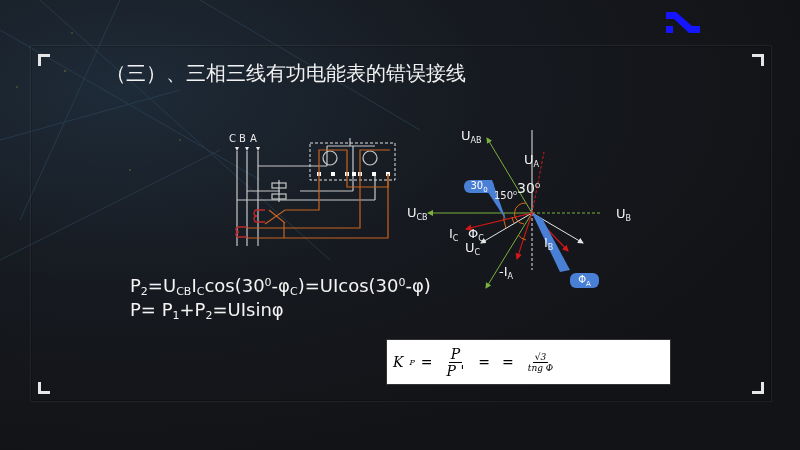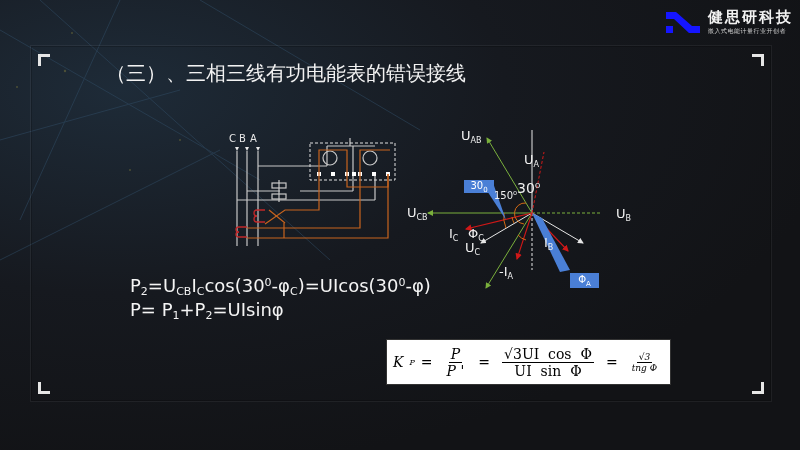--- a/index.html
+++ b/index.html
@@ -37,21 +37,21 @@
   .frac .num { border-bottom:1px solid #000; padding:0 2px; line-height:16px; }
   .frac .den { padding:0 2px; line-height:16px; }
   .frac.small { font-size:9px; }
   .frac.small .num, .frac.small .den { line-height:10px; }
   .it { font-style:italic; }
   .kp-sub { font-size:8px; font-style:italic; vertical-align:-3px; margin-left:6px; }
   .op { margin:0 6px; }
 
   .label { position:absolute; color:#f0f0f0; font-size:12px; white-space:nowrap; }
   .label sub { font-size:8px; vertical-align:-3px; }
-  .callout { position:absolute; background:#4a7fd6; color:#fff; font-size:10px; border-radius:0; text-align:center; }
+  .callout { position:absolute; background:#4a7fd6; color:#fff; font-size:10px; border-radius:6px; text-align:center; }
 </style>
 </head>
 <body>
 
 <div class="slide">
   <svg class="bg-lines" viewBox="0 0 800 450">
     <g stroke="#2f4a62" stroke-width="1" opacity="0.55">
       <line x1="0" y1="30" x2="260" y2="180"></line>
       <line x1="40" y1="0" x2="330" y2="260"></line>
       <line x1="0" y1="140" x2="180" y2="90"></line>
@@ -72,24 +72,20 @@
   <div class="corner c-tl"></div>
   <div class="corner c-tr"></div>
   <div class="corner c-bl"></div>
   <div class="corner c-br"></div>
 
   <div class="logo">
     <svg class="logo-mark" viewBox="0 0 40 28">
       <path d="M4 4 H14 L30 18 H38 V25 H27 L12 11 H4 Z" fill="#1515ff"></path>
       <rect x="4" y="18" width="7" height="7" fill="#1515ff"></rect>
     </svg>
-    <div class="logo-text">
-      <div class="logo-name">健思研科技</div>
-      <div class="logo-sub">嵌入式电能计量行业开创者</div>
-    </div>
   </div>
 
   <div class="title1">（三）、三相三线有功电能表的错误接线</div>
 
   <svg class="circuit" viewBox="0 0 175 125">
     <g font-family="DejaVu Sans, sans-serif" font-size="10" fill="#e8e8e8">
       <text x="4" y="14">C</text>
       <text x="14" y="14">B</text>
       <text x="25" y="14">A</text>
     </g>
@@ -202,24 +198,20 @@
   <div class="kp-box">
     <div class="kp-inner">
       <span class="it">K</span>
         <span class="kp-sub">P</span>
       <span class="op">=</span>
       <span class="frac it">
           <span class="num">P</span>
           <span class="den">P '</span>
         </span>
       <span class="op">=</span>
-      <span class="frac">
-          <span class="num" style="white-space:pre;">√3UI  cos  Φ</span>
-          <span class="den" style="white-space:pre;">UI  sin  Φ</span>
-        </span>
       <span class="op">=</span>
       <span class="frac small it">
           <span class="num">√3</span>
           <span class="den">tng Φ</span>
         </span>
     </div>
   </div>
 </div>
 
 </body></html>

